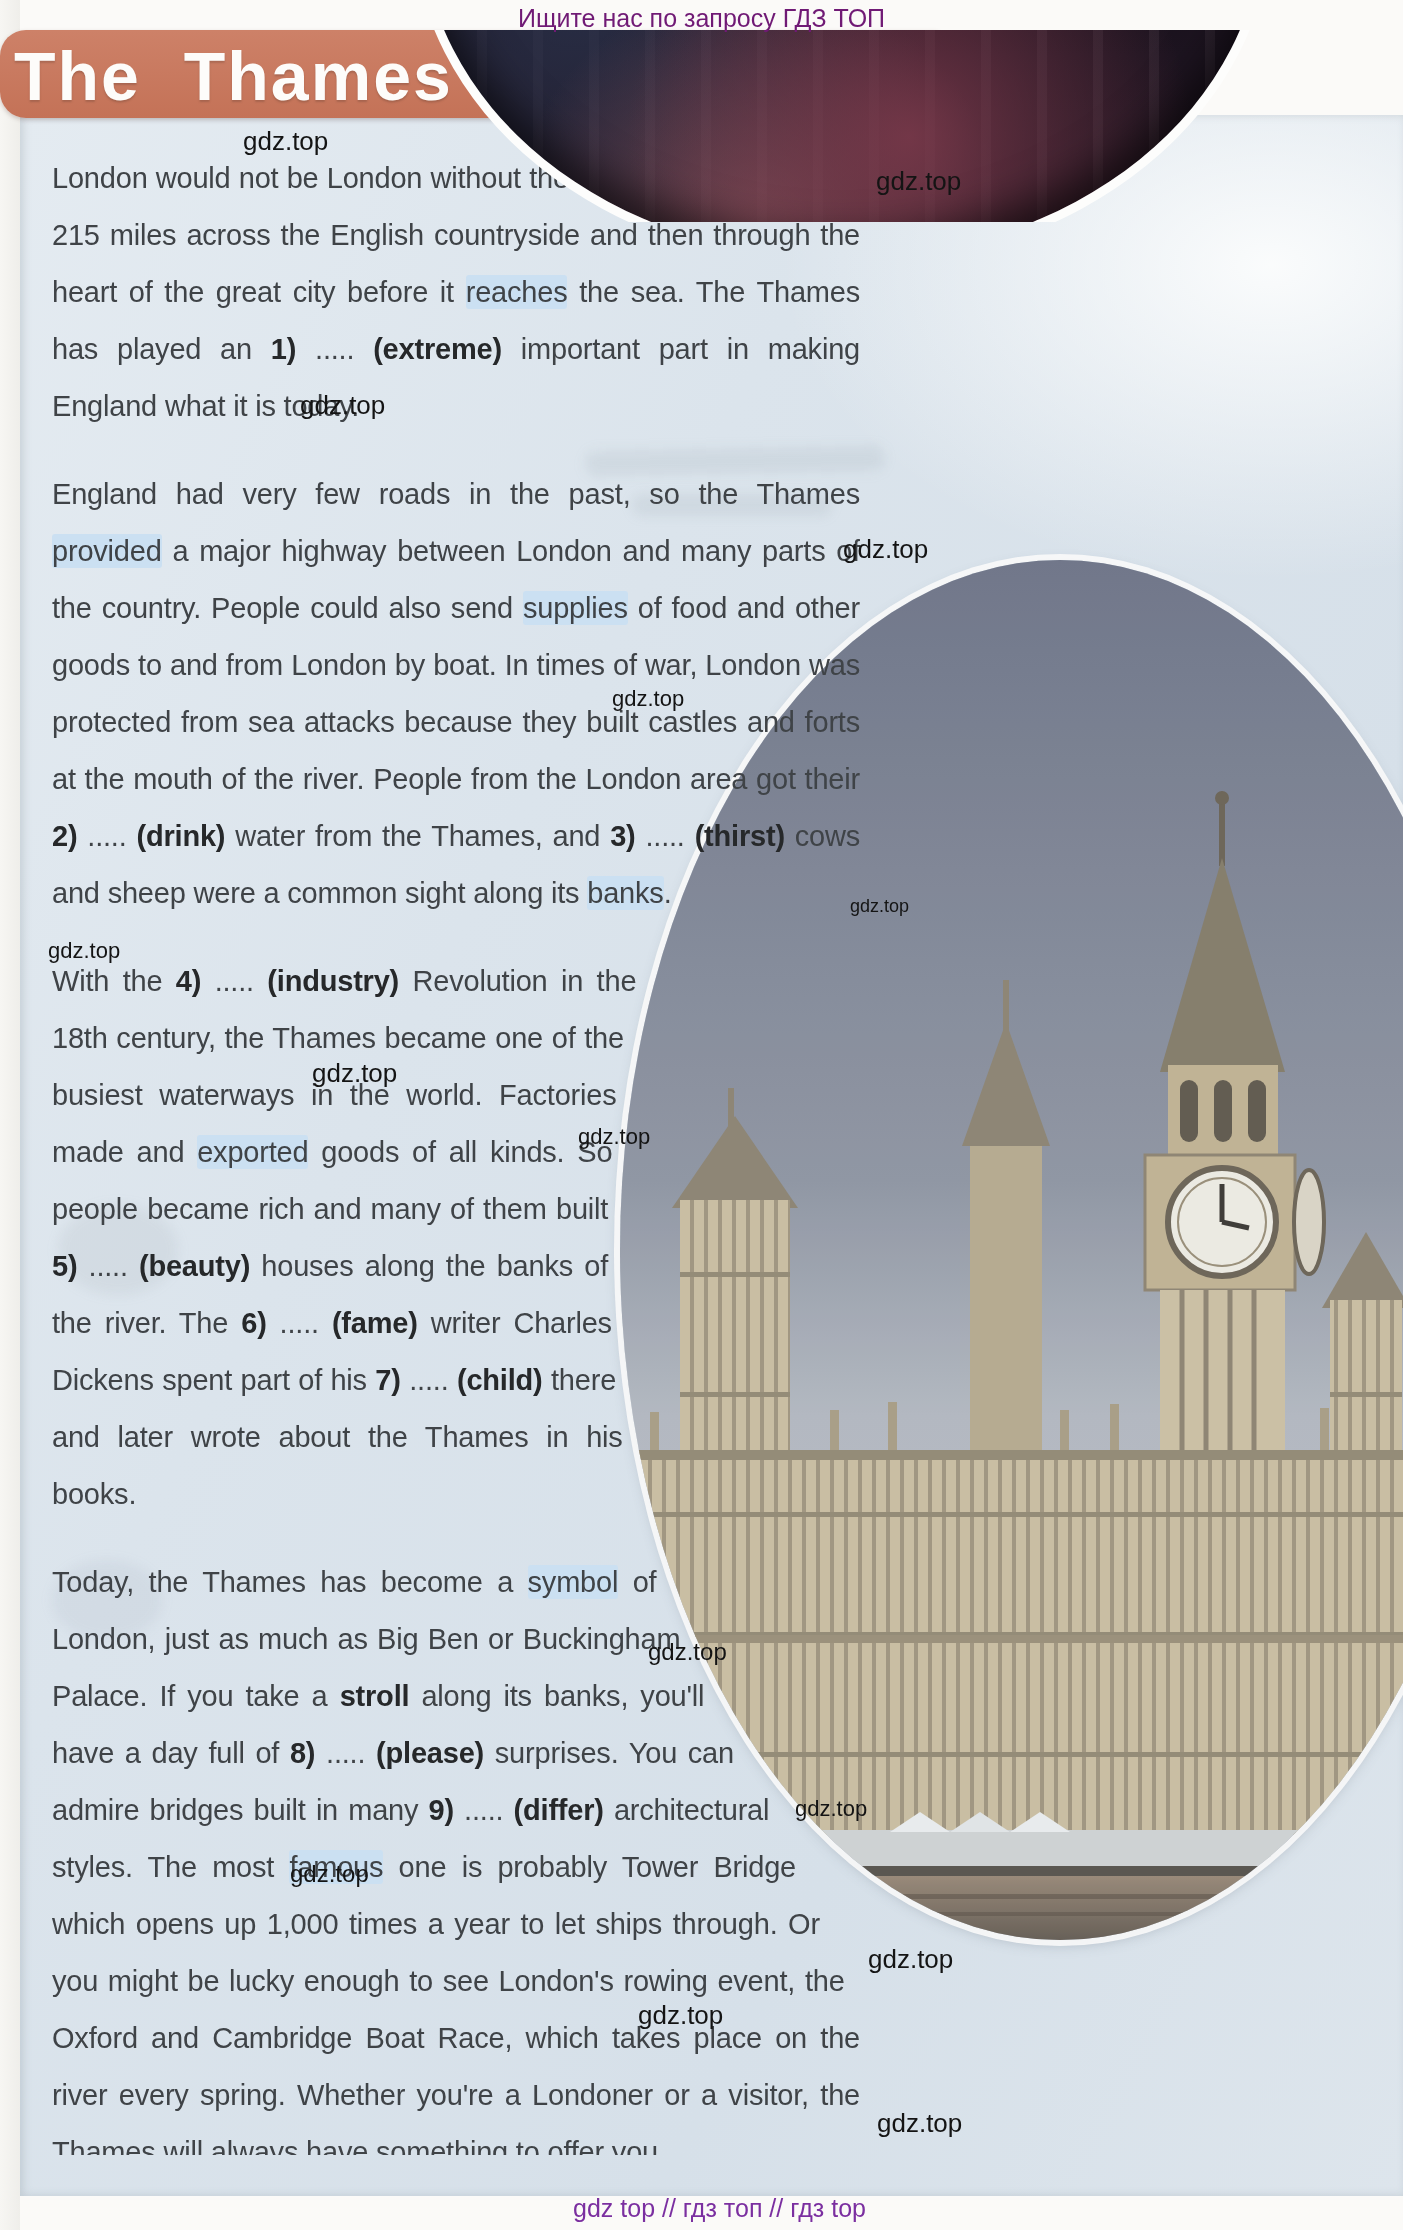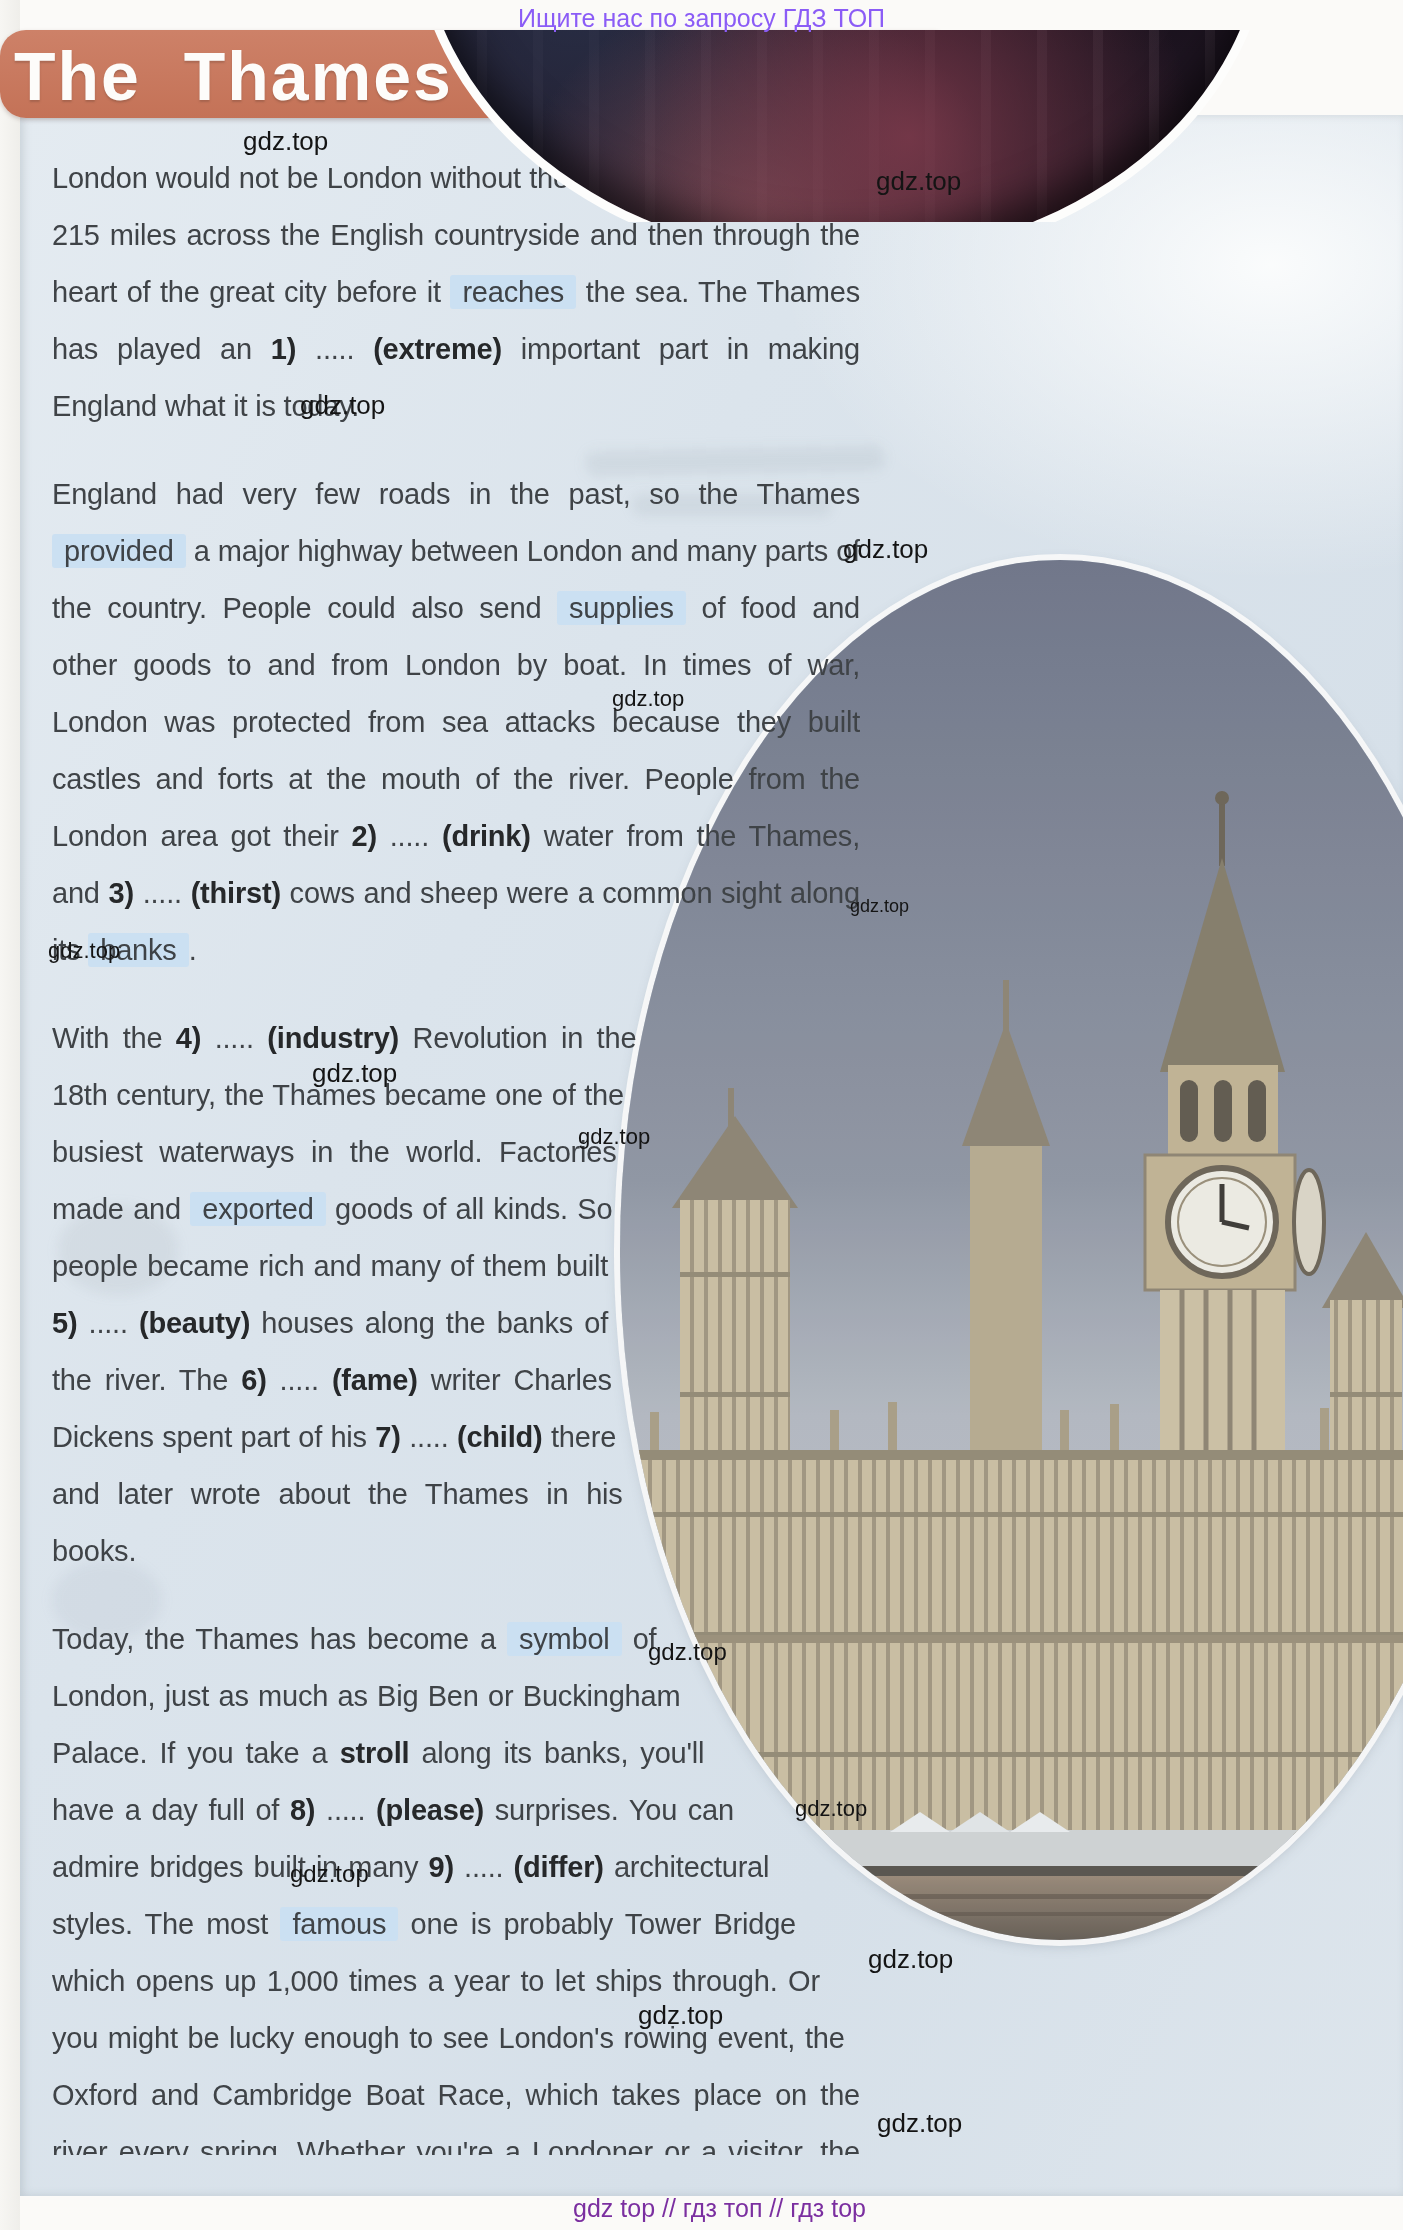--- a/index.html
+++ b/index.html
@@ -8,21 +8,21 @@
     width:1403px;height:2230px;
     background:#fbfaf8;
     overflow:hidden;
     font-family:"Liberation Sans", sans-serif;
   }
   
   .promo{
     position:absolute;left:0;right:0;top:4px;
     text-align:center;
     font-size:25px;font-weight:500;
-    color:#8b5cf6;
+    color:#701a75;
     z-index:8;
   }
   
   .paper{
     position:absolute;left:20px;top:115px;right:0;bottom:34px;
     background:
       radial-gradient(ellipse 700px 450px at 1250px 150px, rgba(252,253,253,0.95), rgba(252,253,253,0) 70%),
       linear-gradient(118deg,#e4ebf1 0%, #dbe4ec 35%, #d6e0e9 70%, #dde5ec 100%);
     box-shadow:inset 3px 0 8px rgba(120,130,140,0.25);
     z-index:1;
@@ -76,21 +76,21 @@
   .article{
     position:absolute;left:52px;top:150px;width:808px;height:2005px;
     overflow:hidden;
     font-size:29px;line-height:57px;letter-spacing:-0.2px;
     color:#3f4347;
     text-align:justify;
     z-index:3;
   }
   .article p{margin:0 0 31px 0;}
   .article .b{font-weight:bold;color:#26282a;}
-  .article .hl{background:#cbe0f2;border-radius:3px;padding:1px 12px;box-decoration-break:clone;-webkit-box-decoration-break:clone;}
+  .article .hl{background:#cbe0f2;border-radius:3px;padding:1px 0;box-decoration-break:clone;-webkit-box-decoration-break:clone;}
   .photo-spacer{
     float:right;width:260px;height:1005px;
     shape-outside:polygon(61px 0px,260px 0px,260px 1005px,240px 960px,189px 838px,127px 738px,64px 588px,31px 438px,20px 288px,31px 138px);
     shape-margin:12px;
   }
   
   .wm-layer{position:absolute;inset:0;z-index:6;pointer-events:none;text-decoration:underline;}
   .wm{position:absolute;color:#141414;font-weight:400;white-space:nowrap;}
   
   .footer{

